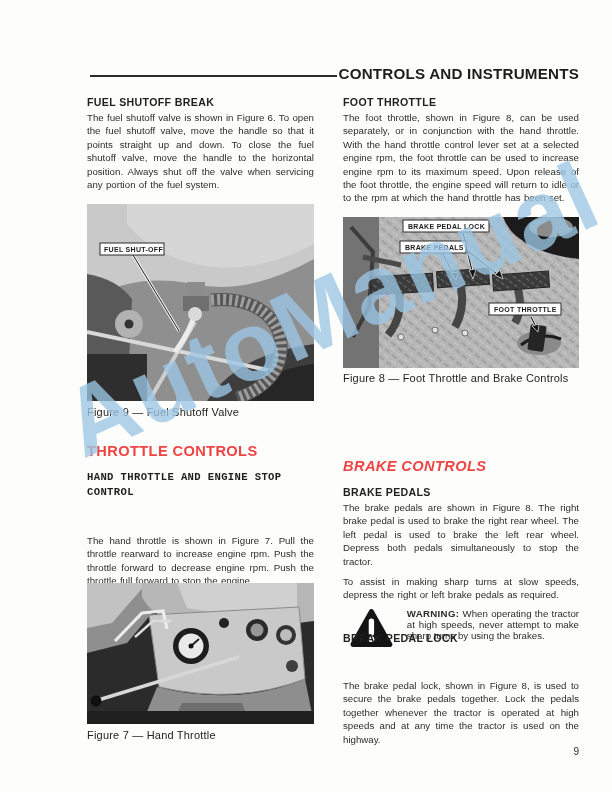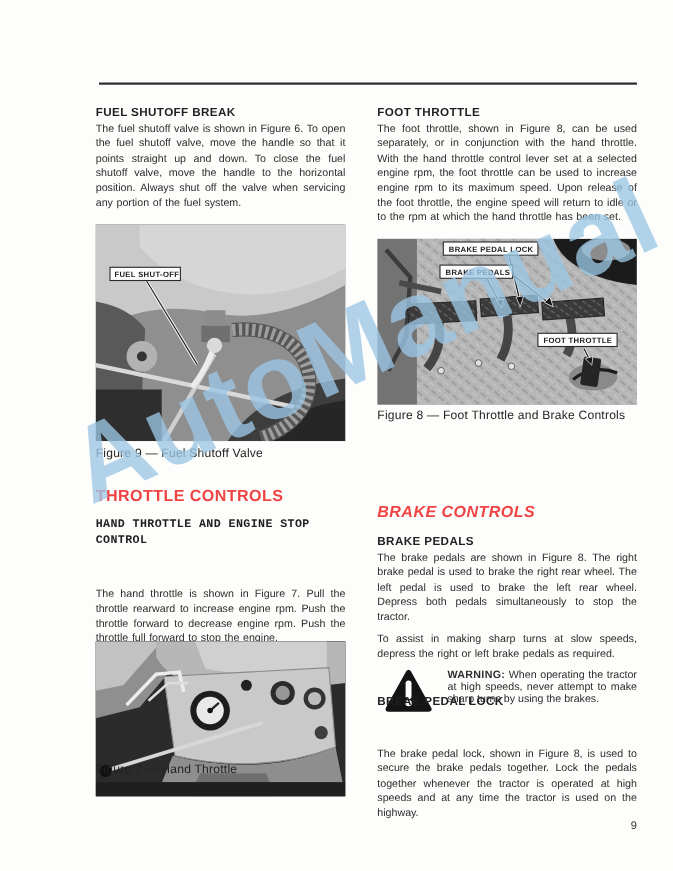--- a/index.html
+++ b/index.html
@@ -31,20 +31,21 @@
     left:46px;top:378px;font-size:97px;font-weight:bold;letter-spacing:2px;
     color:#9cc7e5;opacity:0.78;transform:rotate(-24.5deg);transform-origin:0 0;
     white-space:nowrap;z-index:6;pointer-events:none;
   }
 </style>
 </head>
 <body>
 
 <div class="abs header-row">
   <div class="header-rule"></div>
+  <div class="header-title">CONTROLS AND INSTRUMENTS</div>
 </div>
 
 <div class="abs h-small" style="left:87px;top:95px;width:227px;">FUEL SHUTOFF BREAK</div>
 <div class="abs body-text" style="left:87px;top:111px;width:227px;">The fuel shutoff valve is shown in Figure 6. To open the fuel shutoff valve, move the handle so that it points straight up and down. To close the fuel shutoff valve, move the handle to the horizontal position. Always shut off the valve when servicing any portion of the fuel system.</div>
 
 <div class="abs photo" style="left:87px;top:204px;width:227px;height:197px;">
   <svg width="227" height="197" viewBox="0 0 227 197">
     <rect x="0" y="0" width="227" height="197" fill="#8f8f8f"></rect>
 
     <path d="M0,0 H227 V55 Q160,92 105,80 Q45,68 0,98 Z" fill="#c9c9c9"></path>
@@ -112,21 +113,21 @@
     <path d="M48,54 L66,38 L84,38" stroke="#dcdcdc" stroke-width="2.4" fill="none"></path>
 
     <line x1="8" y1="118" x2="152" y2="74" stroke="#d7d7d7" stroke-width="3.4"></line>
     <circle cx="9" cy="118" r="5.5" fill="#101010"></circle>
 
     <path d="M70,104 Q150,124 218,96 L227,141 H55 Z" fill="#8e8e8e"></path>
     <path d="M95,120 h60 l8,21 H85 Z" fill="#6f6f6f"></path>
     <rect x="0" y="128" width="227" height="13" fill="#1f1f1f"></rect>
   </svg>
 </div>
-<div class="abs caption" style="left:87px;top:694px;width:227px;">Figure 7 — Hand Throttle</div>
+<div class="abs caption" style="left:87px;top:729px;width:227px;">Figure 7 — Hand Throttle</div>
 
 <div class="abs h-small" style="left:343px;top:95px;width:236px;">FOOT THROTTLE</div>
 <div class="abs body-text" style="left:343px;top:111px;width:236px;">The foot throttle, shown in Figure 8, can be used separately, or in conjunction with the hand throttle. With the hand throttle control lever set at a selected engine rpm, the foot throttle can be used to increase engine rpm to its maximum speed. Upon release of the foot throttle, the engine speed will return to idle or to the rpm at which the hand throttle has been set.</div>
 
 <div class="abs photo" style="left:343px;top:217px;width:236px;height:151px;background:#b3b3b3;">
   <svg width="236" height="151" viewBox="0 0 236 151">
     <defs>
       <pattern id="plate" width="9" height="9" patternUnits="userSpaceOnUse" patternTransform="rotate(40)">
         <rect width="9" height="9" fill="#b6b6b6"></rect>
         <line x1="0" y1="2" x2="6" y2="2" stroke="#9b9b9b" stroke-width="1.6"></line>

